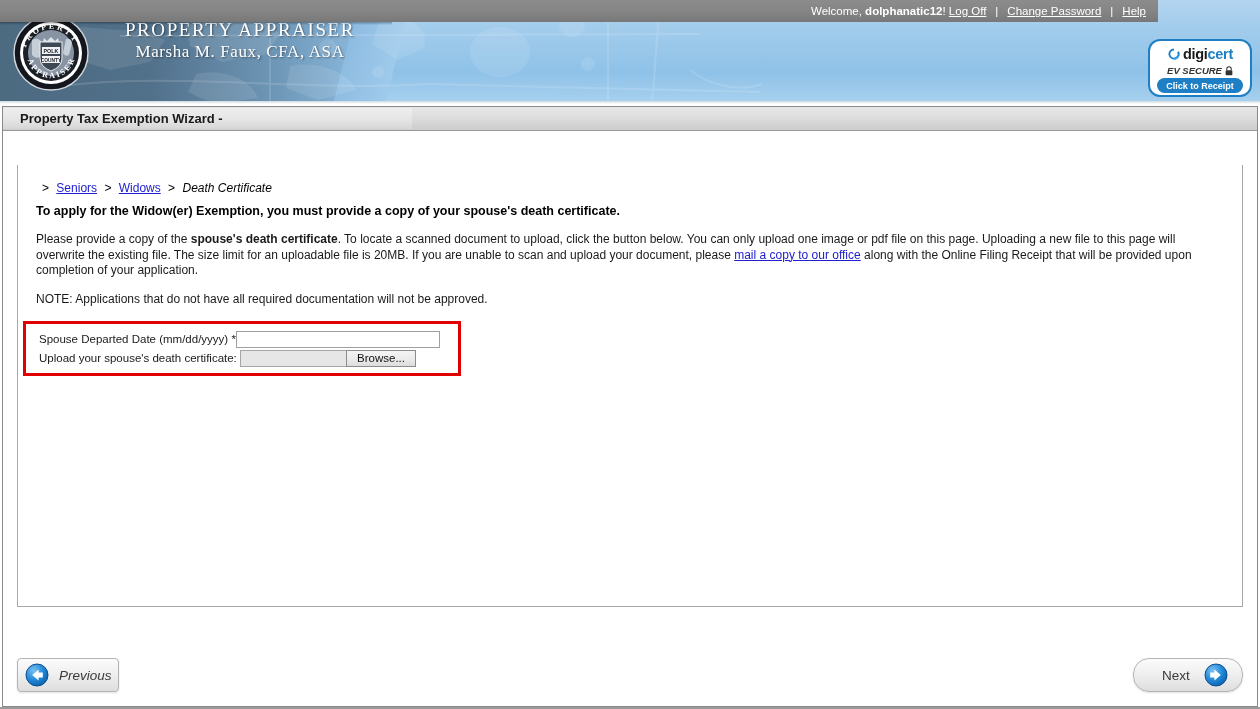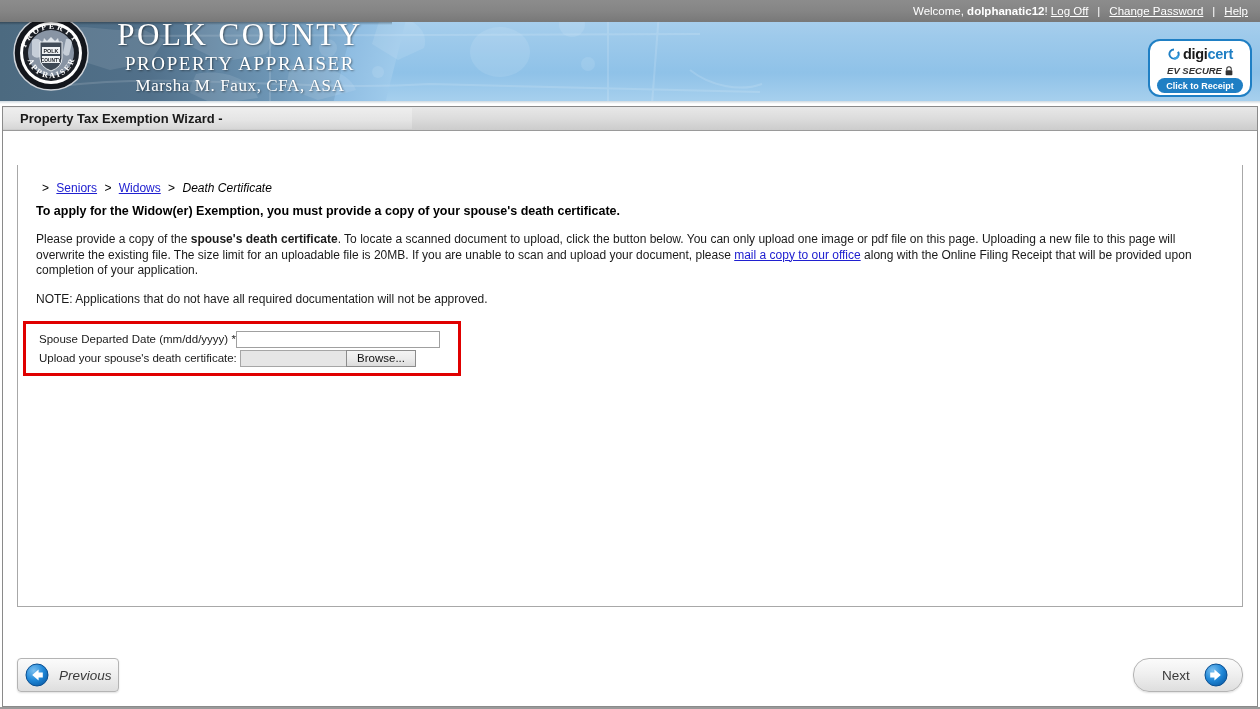--- a/index.html
+++ b/index.html
@@ -14,21 +14,21 @@
     font-size: 12px;
     color: #000;
     overflow: hidden;
     position: relative;
   }
 
   
   .topbar {
     position: absolute;
     left: 0; top: 0;
-    width: 1260px; height: 22px;
+    width: 1158px; height: 22px;
     background: linear-gradient(to bottom, #8c8c8c 0%, #858585 50%, #787878 100%);
     color: #ffffff;
     font-size: 11.5px;
     display: flex;
     align-items: center;
     justify-content: flex-end;
     box-sizing: border-box;
     padding-right: 12px;
     z-index: 6;
   }
@@ -428,21 +428,20 @@
     <path id="arcBot" d="M 15 40 A 24 24 0 0 0 63 40" fill="none"></path>
     <text font-family="Liberation Serif, serif" font-size="8.2" font-weight="bold" fill="#ffffff" letter-spacing="2.2">
       <textPath href="#arcTop" startOffset="9%">PROPERTY</textPath>
     </text>
     <text font-family="Liberation Serif, serif" font-size="8.2" font-weight="bold" fill="#ffffff" letter-spacing="2">
       <textPath href="#arcBot" startOffset="8%">APPRAISER</textPath>
     </text>
   </svg>
 
   <div class="brand">
-    <div class="l1">POLK COUNTY</div>
     <div class="l2">PROPERTY APPRAISER</div>
     <div class="l3">Marsha M. Faux, CFA, ASA</div>
   </div>
 
   <div class="digicert">
     <div class="dc-row1">
       <svg class="dc-logo" viewBox="0 0 20 20">
         <path d="M10 2 a8 8 0 1 0 7 4 l-2.5 1.6 a5.2 5.2 0 1 1 -4.5 -2.6 z" fill="#1f7fc4"></path>
         <path d="M10 18 a8 8 0 0 0 7.6 -5.6 l-3 -0.7 a5.2 5.2 0 0 1 -4.6 3.3 z" fill="#3aa0e0"></path>
       </svg>

